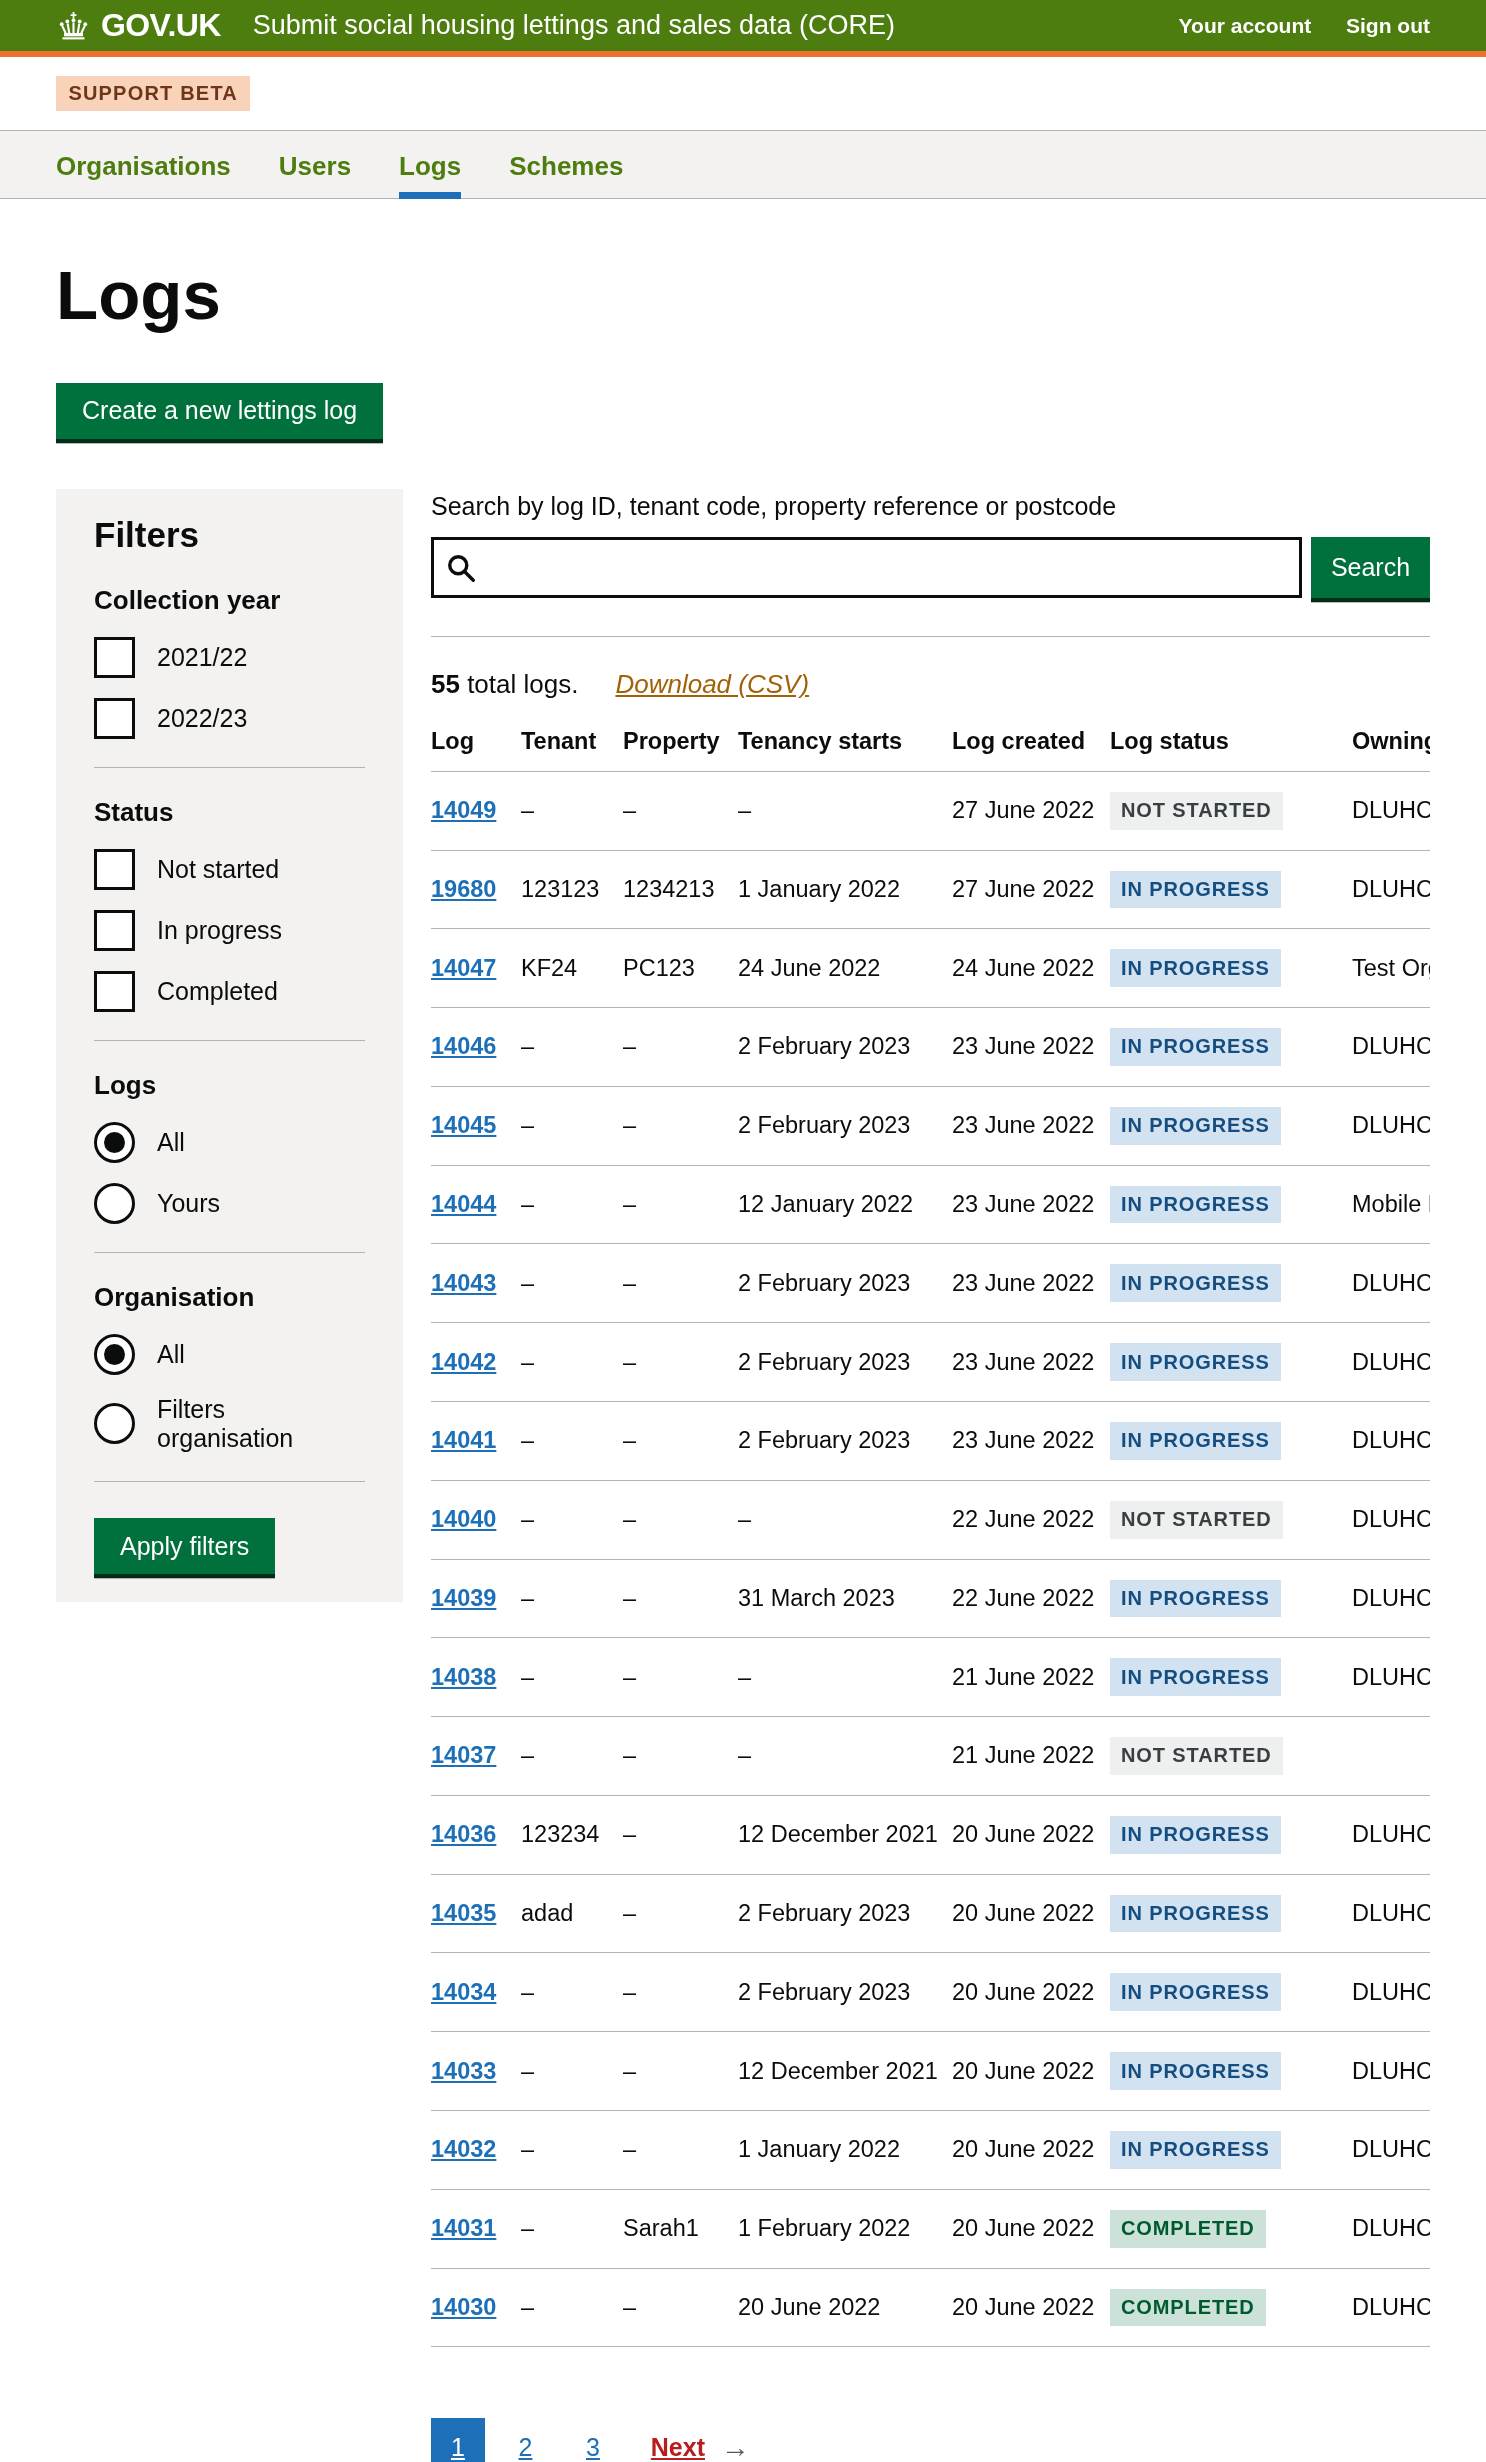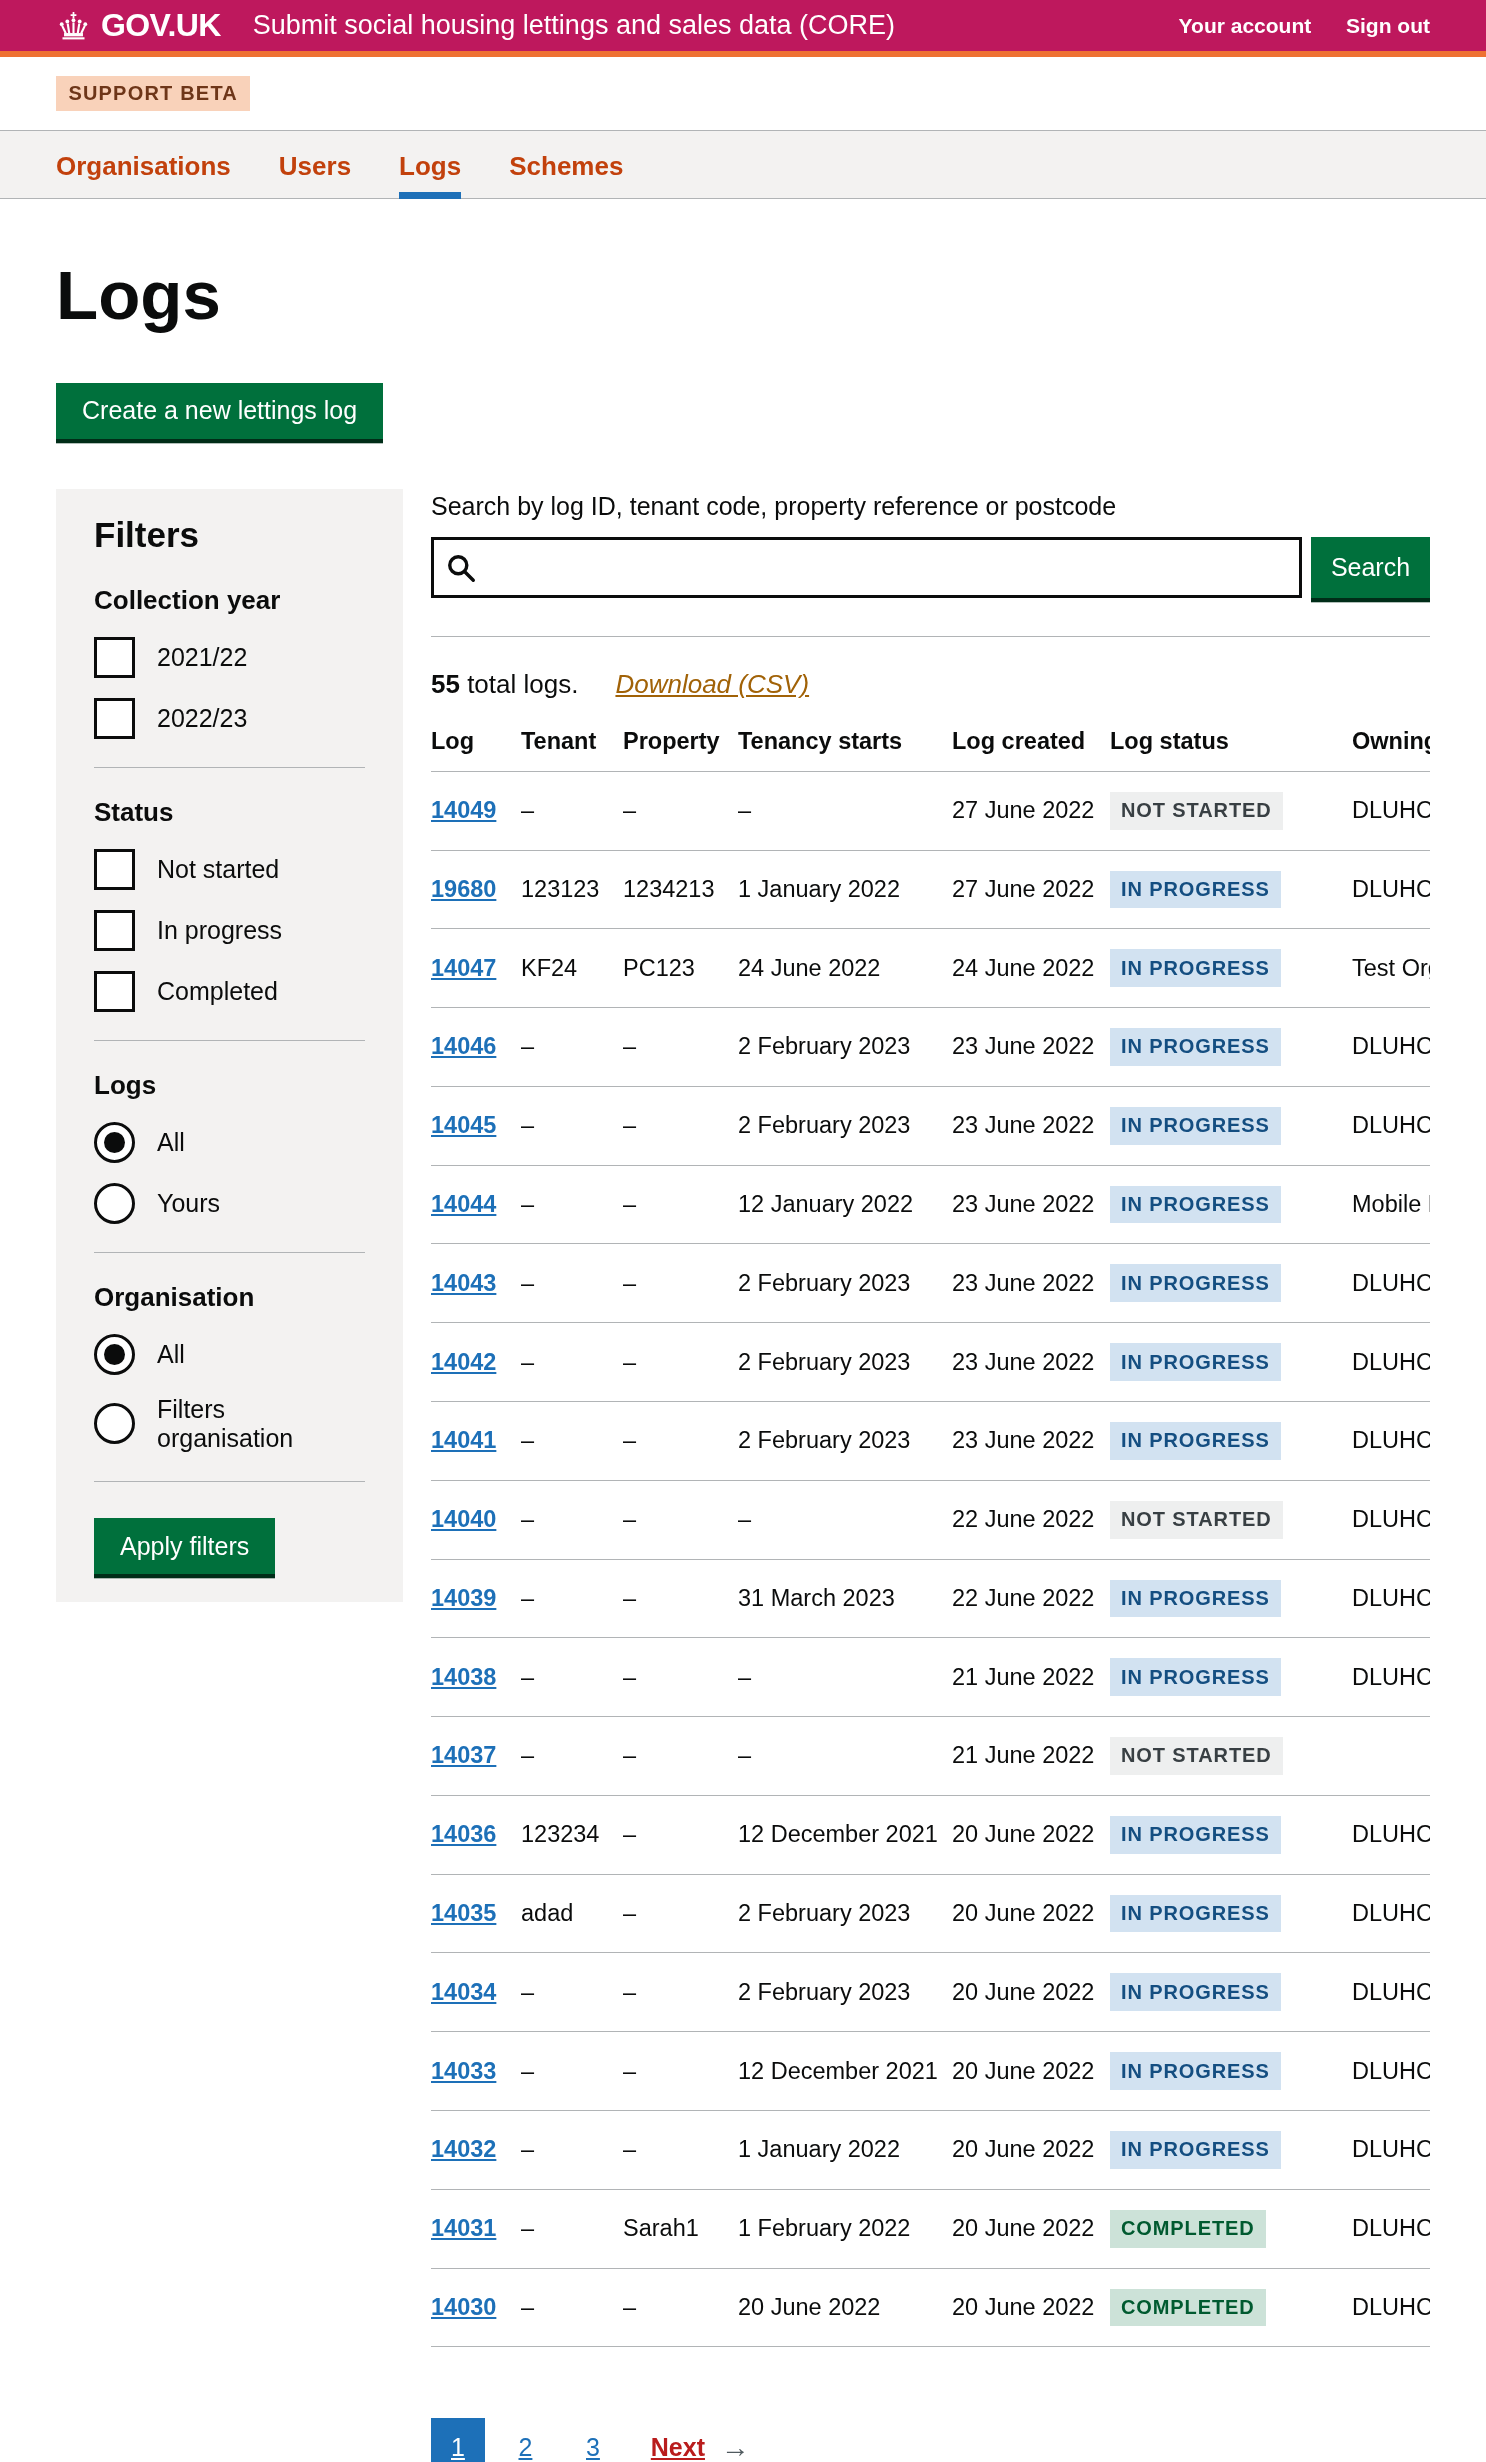--- a/index.html
+++ b/index.html
@@ -1,40 +1,40 @@
 <!DOCTYPE html>
 <html style="font-size:10px"><head>
 <meta charset="utf-8">
 <style>
   html,body{margin:0;padding:0;background:#fff;}
   body{width:1486px;font-family:"Liberation Sans",sans-serif;color:#0b0c0c;}
   a{text-decoration:underline;}
   .container{margin:0 56px;position:relative;}
 
   
-  .gov-header{background:#be185d;border-bottom:6.8px solid #ee7132;}
+  .gov-header{background:#4d7c0f;border-bottom:6.8px solid #ee7132;}
   .gov-header .container{display:flex;align-items:center;justify-content:space-between;height:51px;}
   .logo-group{display:flex;align-items:center;}
   .crown{margin-right:10px;display:flex;align-items:center;}
   .logo-text{color:#fff;font-weight:bold;font-size:32px;letter-spacing:-0.6px;}
   .service-name{color:#fff;font-size:27px;font-weight:400;margin-left:32px;white-space:nowrap;}
   .header-links a{color:#fff;font-size:21px;font-weight:bold;text-decoration:none;margin-left:32px;}
 
   
   .phase{border-bottom:0.6px solid #b1b4b6;}
   .phase .container{display:flex;align-items:center;padding:18.6px 0;gap:22px;}
   .phase-tag{background:#f9d2ba;color:#6e3619;font-weight:bold;font-size:20px;letter-spacing:1.2px;padding:6.2px 12.4px;white-space:nowrap;}
   .phase-text{font-size:22px;}
   .phase-text a{color:#1d70b8;}
 
   
   .prim-nav{background:#f3f2f1;border-bottom:1.2px solid #b1b4b6;}
   .prim-nav ul{list-style:none;margin:0;padding:0;display:flex;gap:48px;}
   .prim-nav li{position:relative;}
-  .prim-nav a{display:inline-block;color:#c2410c;font-size:26px;font-weight:bold;text-decoration:none;padding:20px 0 16px;}
+  .prim-nav a{display:inline-block;color:#4d7c0f;font-size:26px;font-weight:bold;text-decoration:none;padding:20px 0 16px;}
   .prim-nav li.active::after{content:"";position:absolute;left:0;right:0;bottom:-1.2px;height:6.8px;background:#1d70b8;}
 
   
   .page-title{font-size:69px;font-weight:bold;margin:57px 0 48px;}
   .btn{display:inline-block;background:#00703c;color:#fff;border:0;box-shadow:0 4.3px 0 #002d18;font-family:inherit;font-size:25px;padding:13.6px 26px;cursor:pointer;}
   .create-btn{margin-bottom:50px;}
 
   
   .layout{display:flex;gap:28px;align-items:flex-start;}
   .filters{width:347px;flex-shrink:0;background:#f3f2f1;padding:26px 38px 28px;box-sizing:border-box;}

